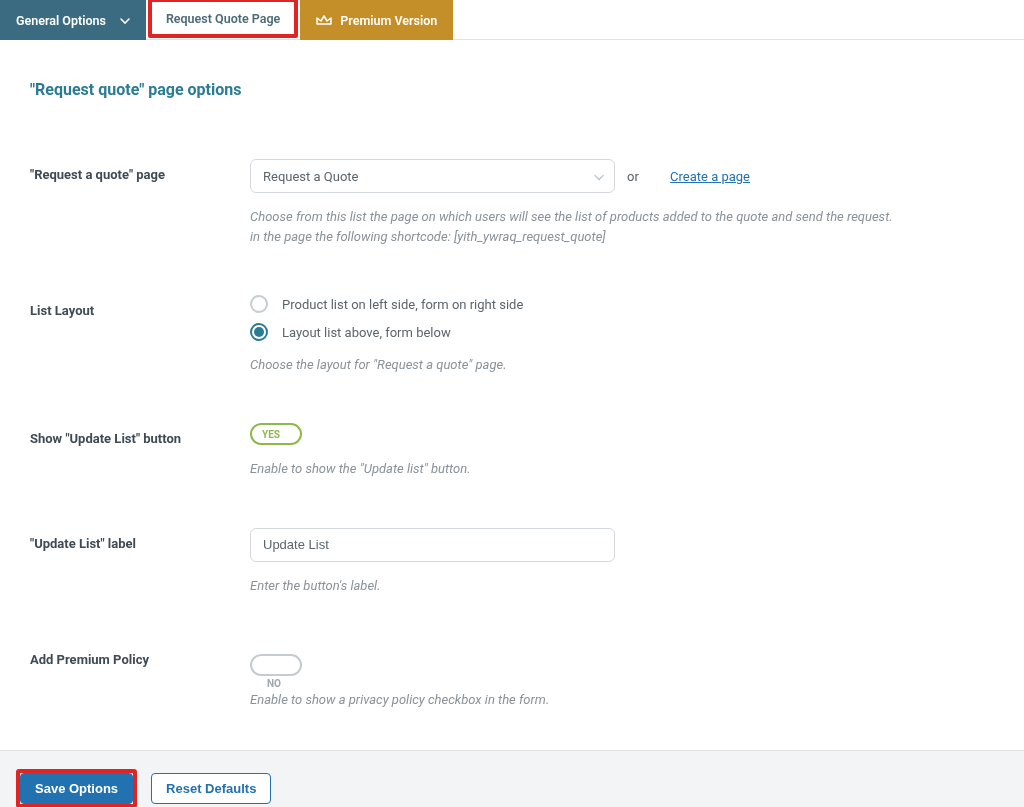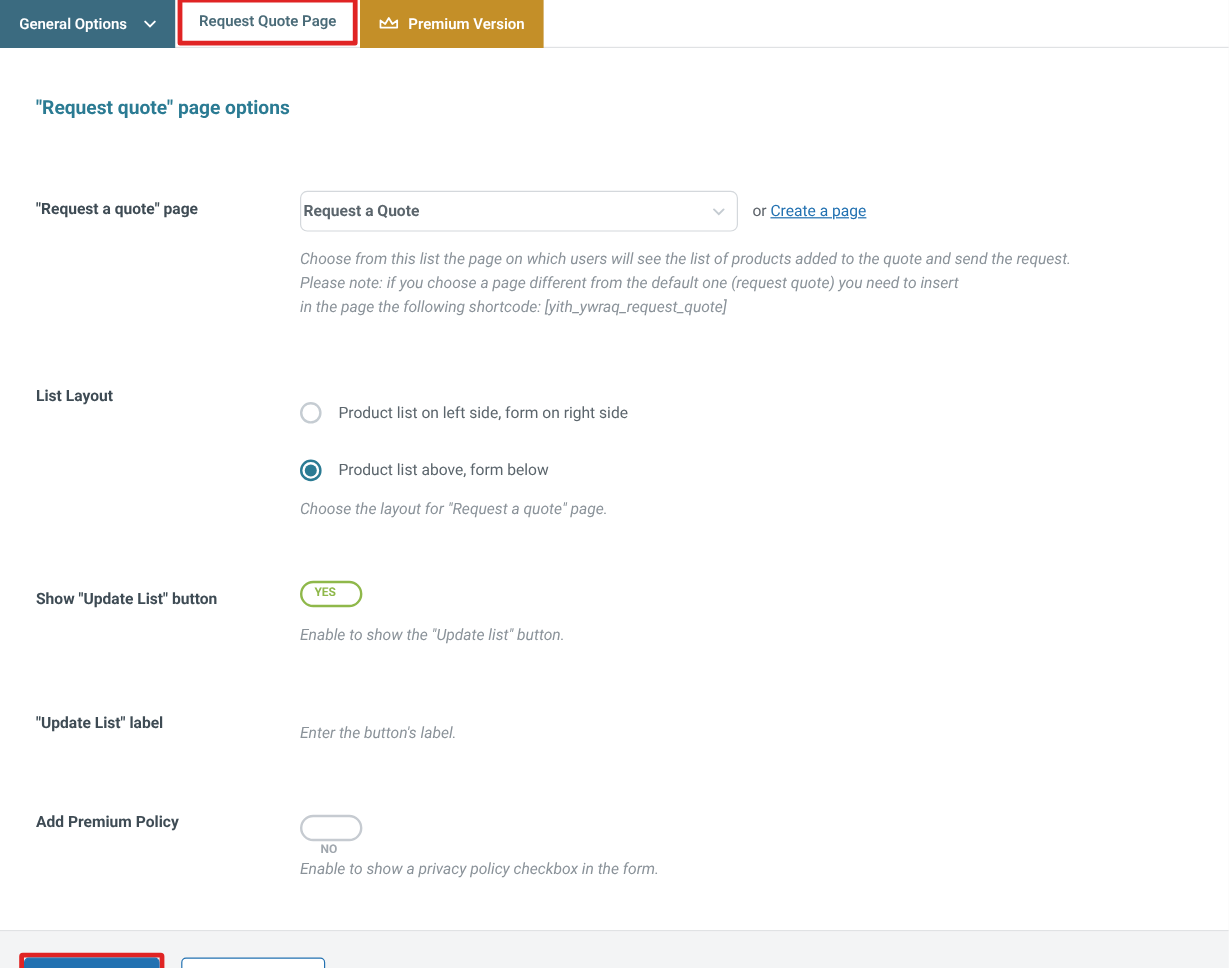--- a/index.html
+++ b/index.html
@@ -86,42 +86,42 @@
     position: relative;
     width: 365px;
     display: inline-block;
     vertical-align: middle;
   }
   .select-box {
     width: 100%;
     height: 34px;
     border: 1px solid #d4d8dc;
     border-radius: 6px;
-    padding: 7px 30px 7px 2px;
+    padding: 7px 30px 7px 12px;
     color: #5b656c;
     background: #fff;
     font-size: 13px;
-    display: flex; align-items: center; font-weight: bold;
+    display: flex; align-items: center;
   }
   .select-chev {
     position: absolute; right: 10px; top: 50%; transform: translateY(-50%);
     color: #c4cbd1;
     pointer-events: none;
   }
   .or { margin-left: 12px; color: #5b6168; }
-  .or a { color: #2271b1; text-decoration: underline; }
+  .or a { color: #2271b1; text-decoration: underline; margin-left: 28px; }
   .desc {
     margin-top: 14px;
     color: #8a9299;
     font-size: 13px;
     line-height: 1.55;
     font-style: italic;
   }
   .radio-list { display:flex; flex-direction:column; gap:10px; }
-  .radio-row { display:flex; align-items:center; gap:14px; color:#5b656c;margin-top:20px;}
+  .radio-row { display:flex; align-items:center; gap:14px; color:#5b656c;}
   .radio {
     width: 18px; height: 18px; border: 2px solid #c5ccd2; border-radius: 50%;
     display:inline-flex; align-items:center; justify-content:center;
     background:#fff;
   }
   .radio.checked { border-color:#2b7b93; }
   .radio.checked::after {
     content:""; width:10px; height:10px; border-radius:50%; background:#2b7b93;
     display:block;
   }
@@ -213,57 +213,57 @@
                 <path d="M2 4 L6 8 L10 4" stroke="#c4cbd1" stroke-width="1.6" fill="none" stroke-linecap="round"></path>
               </svg>
           </span>
         </div>
         <span class="or">
           <span>or </span><a href="#">Create a page</a>
         </span>
       </div>
       <div class="desc">
         <div>Choose from this list the page on which users will see the list of products added to the quote and send the request.</div>
-        <div>Please note: if you choose a page different from the default one (request quote) you need to insert</div>
         <div>in the page the following shortcode: [yith_ywraq_request_quote]</div>
       </div>
     </div>
   </div>
 
   <div class="row">
     <div class="label-col">List Layout</div>
     <div class="field-col">
       <div class="radio-list">
         <label class="radio-row">
           <span class="radio"></span>
           <span>Product list on left side, form on right side</span>
         </label>
         <label class="radio-row">
           <span class="radio checked"></span>
-          <span>Product list above, form below</span>
+          <span>Layout list above, form below</span>
         </label>
       </div>
       <div class="desc">Choose the layout for "Request a quote" page.</div>
     </div>
   </div>
 
   <div class="row">
     <div class="label-col">Show "Update List" button</div>
     <div class="field-col">
       <div class="toggle on">
         <span>YES</span>
         <span class="knob"></span>
       </div>
       <div class="desc">Enable to show the "Update list" button.</div>
     </div>
   </div>
 
   <div class="row">
     <div class="label-col">"Update List" label</div>
     <div class="field-col">
+      <input type="text" class="text-input" value="Update List" style="">
       <div class="desc">Enter the button's label.</div>
     </div>
   </div>
 
   <div class="row" style="margin-bottom:10px;">
     <div class="label-col">Add Premium Policy</div>
     <div class="field-col">
       <div class="toggle off">
         <span class="knob"></span>
         <span>NO</span>

